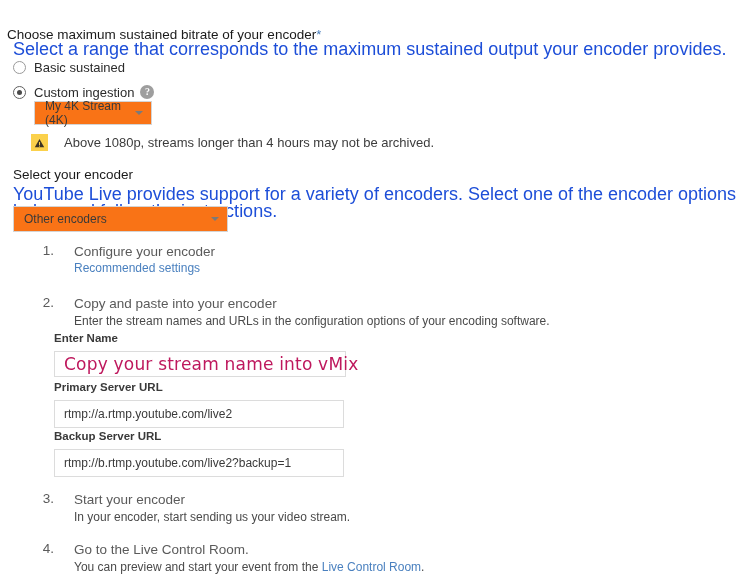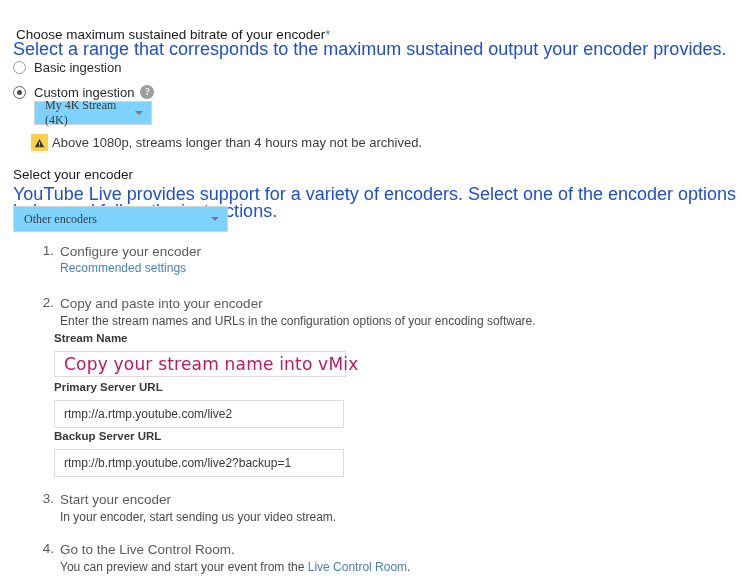--- a/index.html
+++ b/index.html
@@ -92,26 +92,25 @@
     font-family: "Liberation Serif", serif;
   }
 
   
   .dropdown {
     display: inline-flex;
     align-items: center;
     justify-content: space-between;
     box-sizing: border-box;
     border: 1px solid #d4d4d4;
-    background: #7dd3fc;
+    background: #f97316;
     height: 24px;
     padding: 0 8px 0 10px;
     font-size: 12px;
     color: #3a3a3a;
-    font-family: Liberation Serif, serif;
   }
   .dropdown .caret {
     margin-left: 10px;
     width: 0;
     height: 0;
     border-left: 4px solid transparent;
     border-right: 4px solid transparent;
     border-top: 4px solid #7a7a7a;
   }
   .dropdown-stream {
@@ -134,38 +133,38 @@
     width: 17px;
     height: 17px;
     background: #fbd14b;
     display: flex;
     align-items: center;
     justify-content: center;
     flex: 0 0 auto;
   }
   .warn-icon svg { display: block; }
   .warn-text {
-    margin-left: 4px;
+    margin-left: 16px;
     font-size: 13px;
     color: #3c3c3c;
   }
 
   
   .step {
     display: flex;
   }
   .step-num {
     color: #5a5a5a;
     font-size: 13.5px;
     width: 16px;
     flex: 0 0 auto;
     text-align: right;
   }
   .step-body {
-    margin-left: 6px;
+    margin-left: 20px;
   }
   .step-title {
     color: #5a5a5a;
     font-size: 13.5px;
     line-height: 17px;
   }
   .step-desc {
     color: #4a4a4a;
     font-size: 12px;
     line-height: 16px;
@@ -209,29 +208,29 @@
   }
 
   
   .abs { position: absolute; }
 </style>
 </head>
 <body>
 
 <div class="page">
 
-  <div class="abs" style="left:16px; top:26px;">
+  <div class="abs" style="left:7px; top:26px;">
     <span class="section-title">Choose maximum sustained bitrate of your encoder</span><span class="req-asterisk">*</span>
   </div>
 
   <div class="abs section-sub" style="left:13px; top:41px;">Select a range that corresponds to the maximum sustained output your encoder provides.</div>
 
   <div class="abs radio-row" style="left:13px; top:57px;">
     <span class="radio"></span>
-    <span class="radio-label">Basic ingestion</span>
+    <span class="radio-label">Basic sustained</span>
   </div>
 
   <div class="abs radio-row" style="left:13px; top:82px;">
     <span class="radio checked"></span>
     <span class="radio-label">Custom ingestion</span>
     <span class="help-icon">?</span>
   </div>
 
   <div class="abs dropdown dropdown-stream" style="left:34px; top:101px;">
     <span>My 4K Stream (4K)</span>
@@ -267,21 +266,21 @@
 
   <div class="abs step" style="left:38px; top:295px;">
     <span class="step-num">2.</span>
     <span class="step-body">
       <span class="step-title">Copy and paste into your encoder</span>
       <div class="step-desc">Enter the stream names and URLs in the configuration options of your encoding software.</div>
     </span>
   </div>
 
   <div class="abs" style="left:54px; top:331px;">
-    <div class="field-label">Stream Name</div>
+    <div class="field-label">Enter Name</div>
     <div class="field-box annotated" style="margin-top:6px;">
       <span class="annot-text">Copy your stream name into vMix</span>
     </div>
   </div>
 
   <div class="abs" style="left:54px; top:380px;">
     <div class="field-label">Primary Server URL</div>
     <div class="field-box" style="margin-top:6px;">
       <span>rtmp://a.rtmp.youtube.com/live2</span>
     </div>

